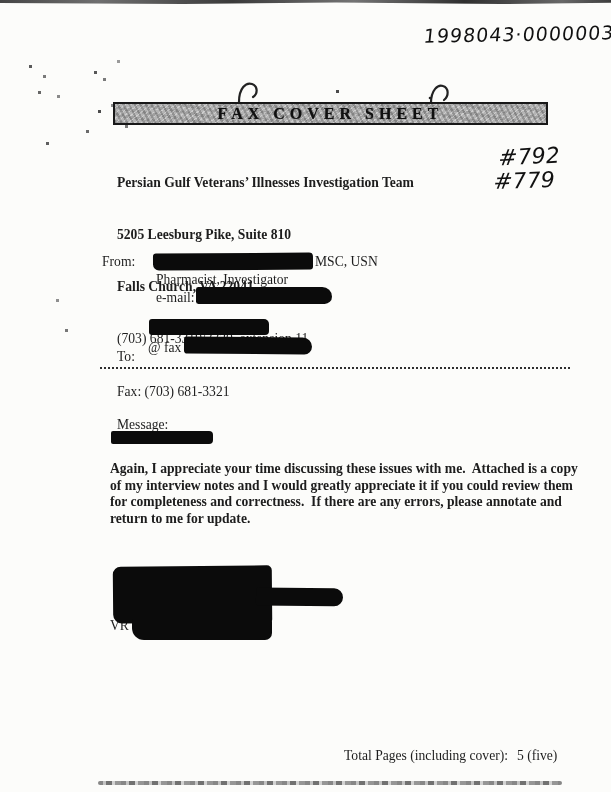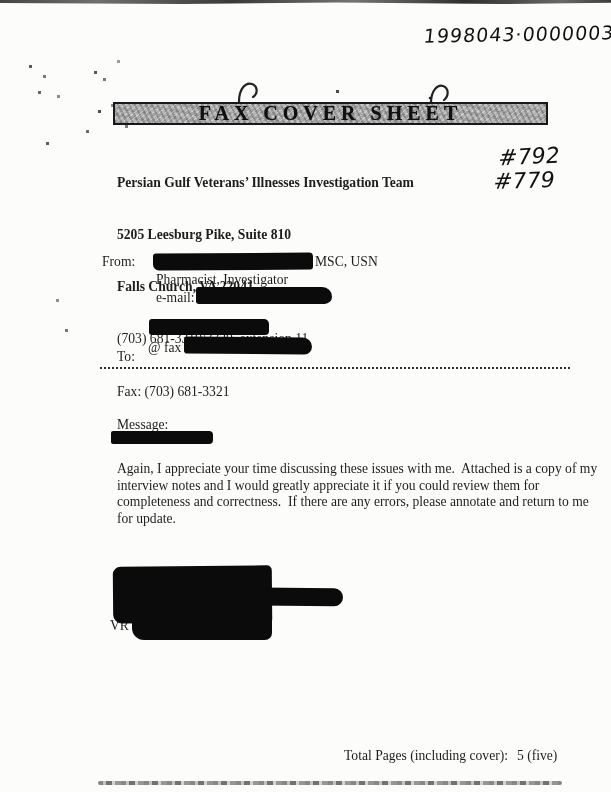--- a/index.html
+++ b/index.html
@@ -48,21 +48,21 @@
     position:absolute;left:113px;top:102px;width:435px;height:23px;
     box-sizing:border-box;border:2px solid #181818;
     background-color:#b4b4b4;
     background-image:
       repeating-linear-gradient(63deg,rgba(55,55,55,.28) 0 2px,transparent 2px 5px),
       repeating-linear-gradient(-40deg,rgba(255,255,255,.35) 0 1px,transparent 1px 4px),
       repeating-linear-gradient(10deg,rgba(70,70,70,.18) 0 3px,transparent 3px 7px);
     display:flex;align-items:center;justify-content:center;
   }
   .header-title{
-    font-weight:bold;font-size:20px;letter-spacing:5px;color:#101010;
+    font-weight:bold;font-size:16px;letter-spacing:5px;color:#101010;
     text-shadow:0 0 1px rgba(20,20,20,.6);
   }
   .txt{position:absolute;font-size:13.6px;line-height:17px;white-space:pre-wrap;}
   .org-block{left:117px;top:139px;line-height:17.4px;}
   .org-bold{font-weight:bold;}
   
   .redact{position:absolute;background:#0b0b0b;border-radius:2px;}
   .r-from-name{left:153px;top:253px;width:160px;height:17px;border-radius:3px 4px 3px 6px;transform:rotate(-.3deg);}
   .r-email{left:196px;top:287px;width:136px;height:17px;border-radius:3px 12px 9px 3px;}
   .r-to-name{left:149px;top:319px;width:120px;height:16px;border-radius:3px 5px 4px 3px;}
@@ -71,21 +71,21 @@
   .sig-main{left:113px;top:566px;width:159px;height:57px;border-radius:8px 5px 3px 9px;transform:rotate(-.5deg);}
   .sig-lower{left:132px;top:619px;width:140px;height:21px;border-radius:3px 3px 7px 12px;}
   .sig-bar{left:256px;top:588px;width:87px;height:18px;border-radius:3px 10px 10px 3px;transform:rotate(.6deg);}
   .label-inline{display:inline;}
   .sep-line{
     position:absolute;left:100px;top:367px;width:470px;height:0;
     border-top:2px dotted #2e2e2e;
   }
   .vr-text{left:110px;top:617px;z-index:0;}
   .sig-shape{z-index:1;}
-  .body-par{left:117px;top:461px;width:481px;line-height:16.6px;}
+  .body-par{left:110px;top:461px;width:481px;line-height:16.6px;font-weight:bold;}
   .thanks{left:117px;top:545px;}
   .footer-line{left:344px;top:747px;}
   .gap{display:inline-block;width:9px;}
 </style>
 </head>
 <body>
 
 <div class="page">
 
   <div class="scan-top-band"></div>

